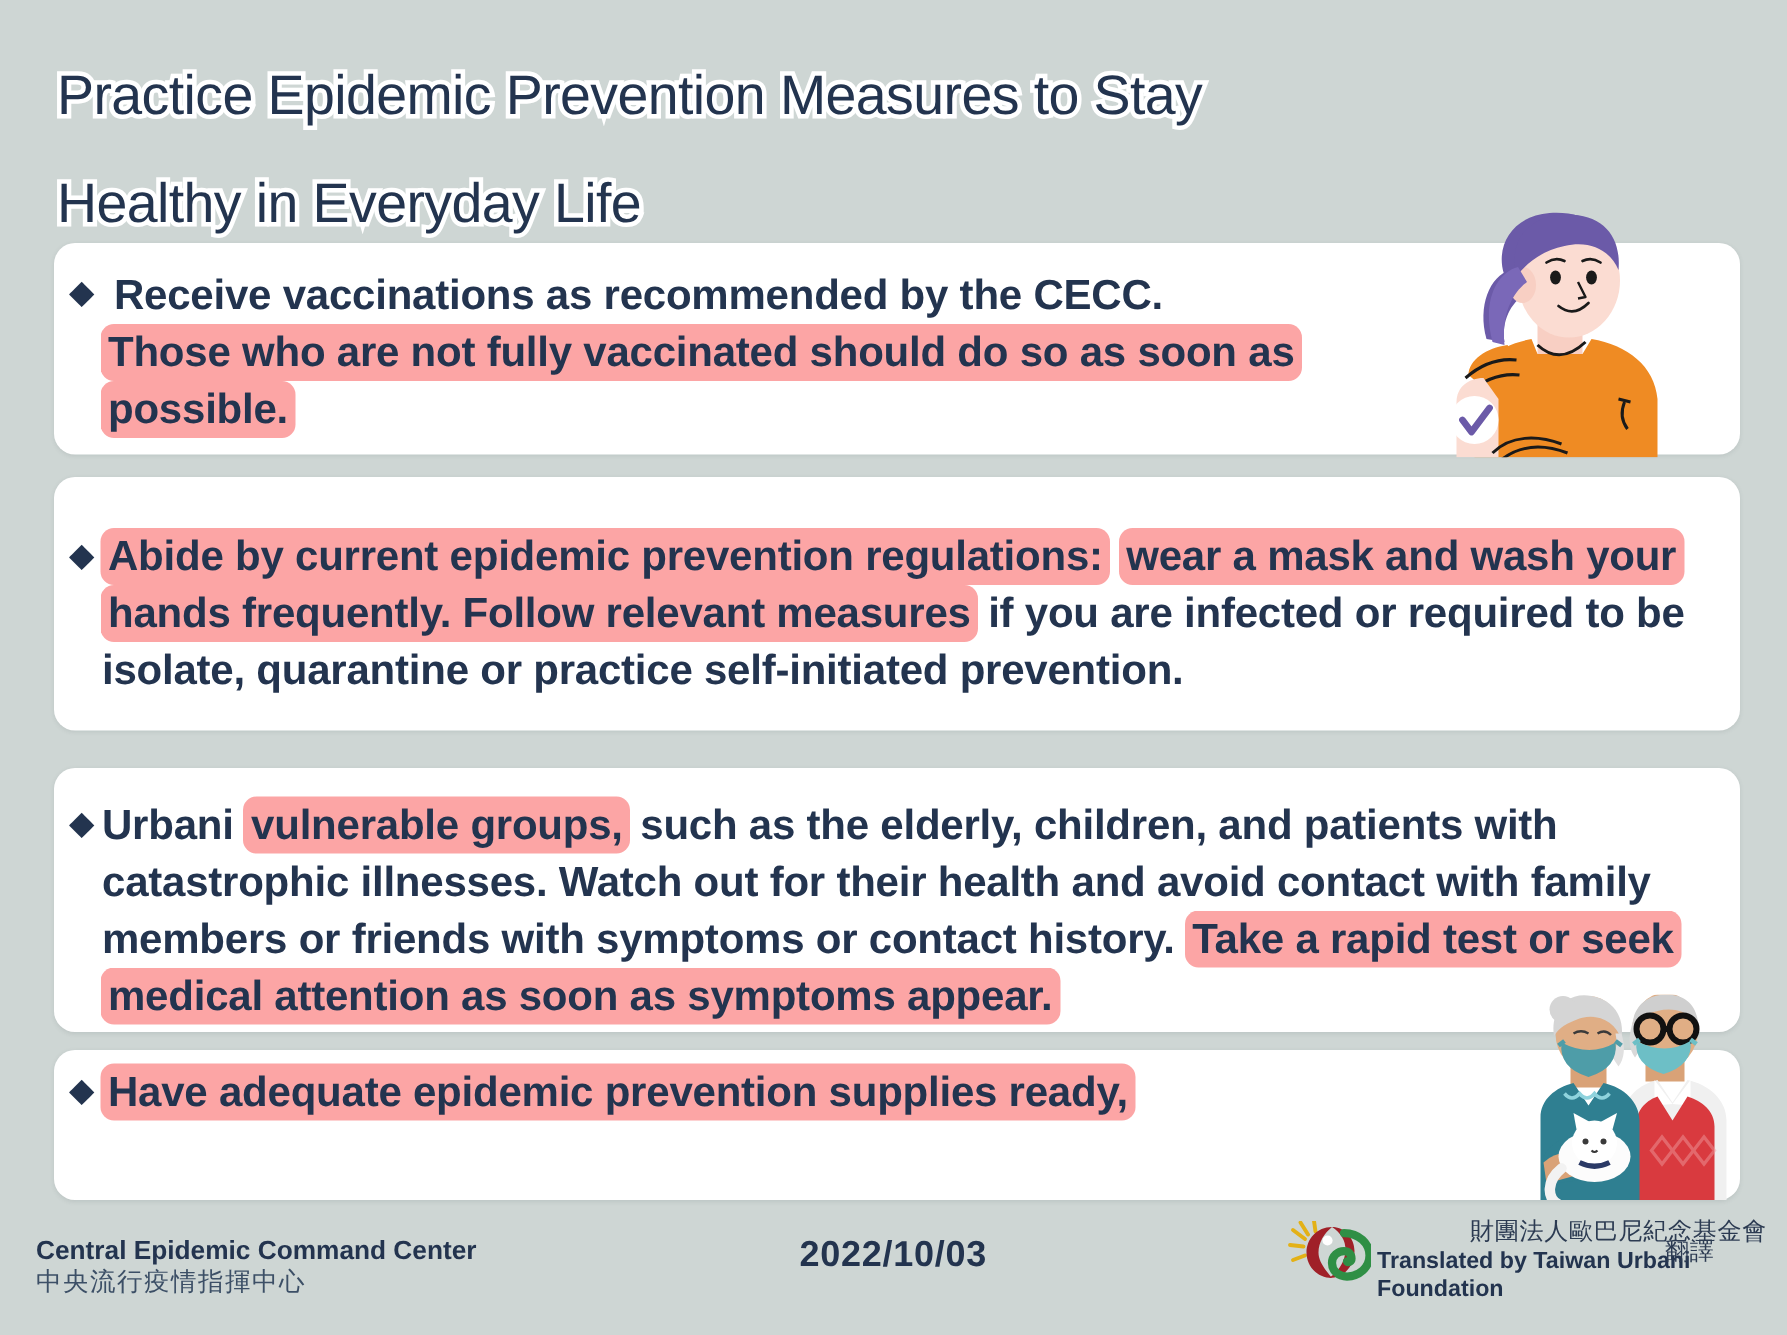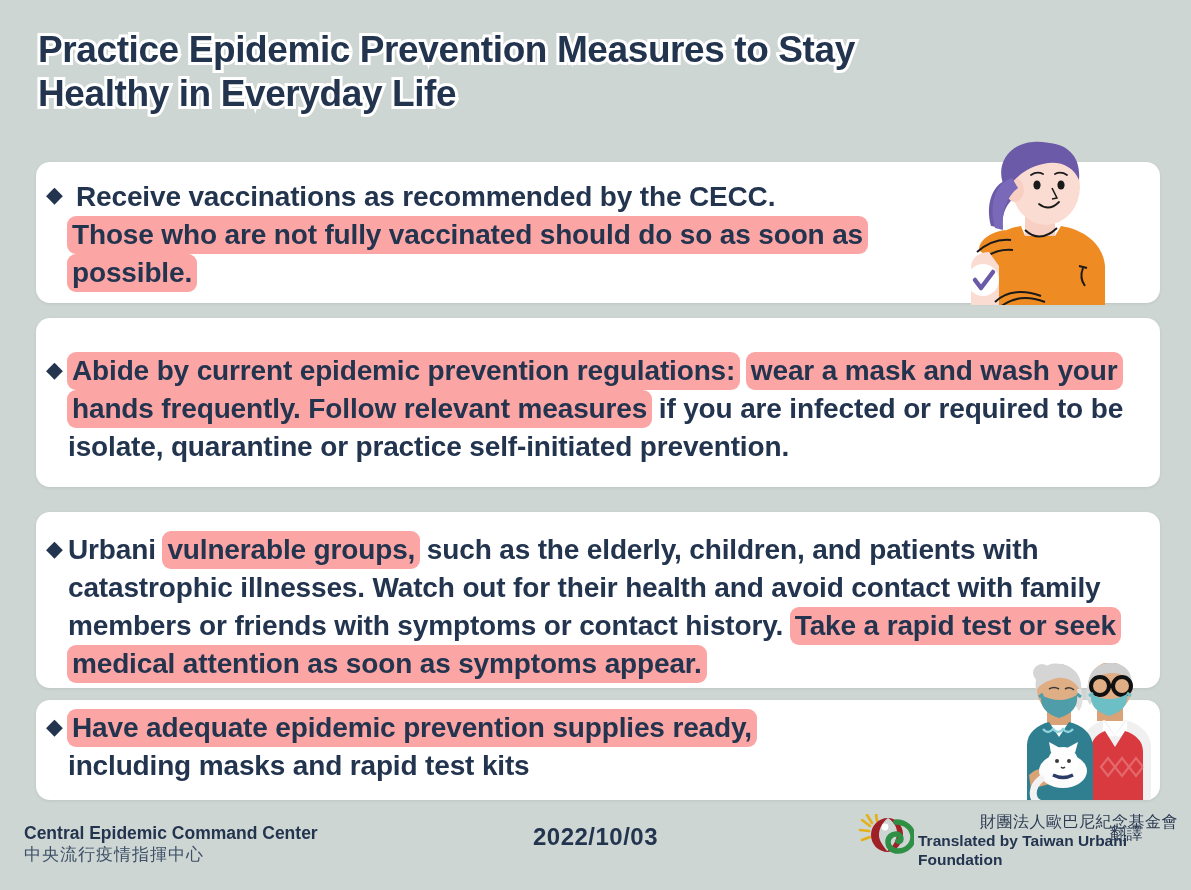--- a/index.html
+++ b/index.html
@@ -11,22 +11,22 @@
     overflow:hidden;
     position:relative;
   }
 
   
   #title {
     position:absolute;
     left:38px; top:28px;
     width:1020px;
     font-size:37px;
-    line-height:44px;
-    font-weight:bold;
+    line-height:72px;
+    font-weight:normal;
     letter-spacing:-0.4px;
     color:#23344f;
     -webkit-text-stroke:6px #ffffff;
     paint-order:stroke fill;
     white-space:pre-line;
   }
 
   
   .card {
     position:absolute;
@@ -156,21 +156,21 @@
   <div class="body-text" id="c2-text"><span class="hl">Abide by current epidemic prevention regulations:</span> <span class="hl">wear a mask and wash your hands frequently. Follow relevant measures</span><span> if you are infected or required to be isolate, quarantine or practice self-initiated prevention.</span></div>
 </div>
 
 <div class="card" id="card-3">
   <span class="bullet">◆</span>
   <div class="body-text" id="c3-text"><span>Urbani </span><span class="hl">vulnerable groups,</span><span> such as the elderly, children, and patients with catastrophic illnesses. Watch out for their health and avoid contact with family members or friends with symptoms or contact history. </span><span class="hl">Take a rapid test or seek medical attention as soon as symptoms appear.</span></div>
 </div>
 
 <div class="card" id="card-4">
   <span class="bullet">◆</span>
-  <div class="body-text" id="c4-text"><span class="hl">Have adequate epidemic prevention supplies ready,</span><br><span>including masks and rapid test kits</span></div>
+  <div class="body-text" id="c4-text"><span class="hl">Have adequate epidemic prevention supplies ready,</span><br></div>
 </div>
 
 <div id="illus-vaccine">
   <svg viewBox="0 0 175 165" width="175" height="165">
 
     <path d="M52 52 C38 30 50 4 78 2 C106 0 122 16 122 38 L122 62 C122 48 110 40 96 40 L66 42 Z" fill="#6b5aa8"></path>
     <path d="M36 86 C30 64 38 44 52 40 L62 56 C52 62 46 74 48 88 Z" fill="#6b5aa8"></path>
 
     <path d="M70 70 L70 96 L100 96 L100 62 Z" fill="#f8cfc3"></path>
 

